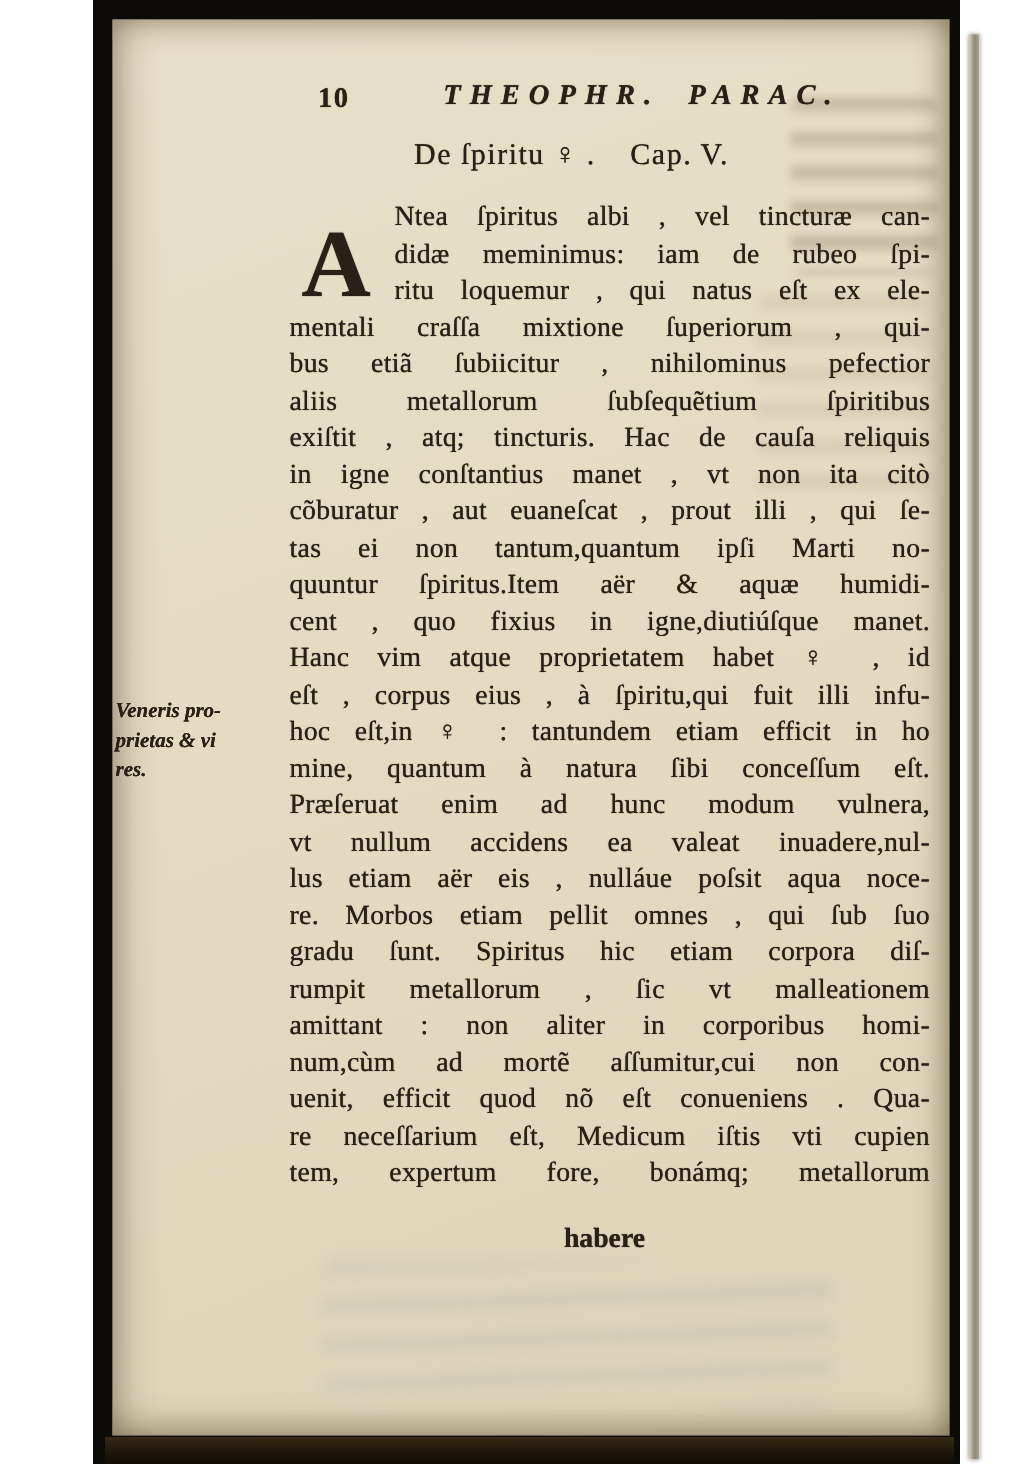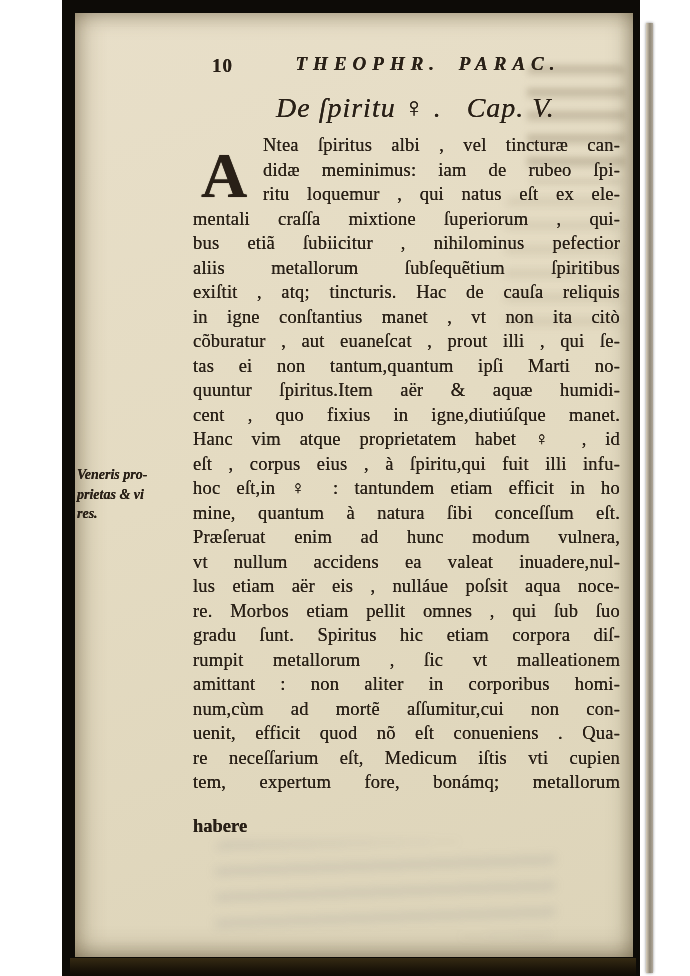--- a/index.html
+++ b/index.html
@@ -57,21 +57,21 @@
     font-size:19px;font-weight:bold;letter-spacing:1px;
     text-shadow:0 0 .6px currentColor;
   }
   .running-title{
     position:absolute;left:172px;top:0;width:330px;text-align:center;
     font-size:19px;font-weight:bold;letter-spacing:6px;word-spacing:8px;
     text-shadow:0 0 .6px currentColor;white-space:nowrap;font-style:italic;
   }
   .chapter-line{
     position:absolute;top:79px;left:201px;
-    font-style:italic;font-size:28px;letter-spacing:1px;
+    font-size:20px;letter-spacing:1px;
     text-shadow:0 0 .5px currentColor;white-space:nowrap;
   }
   .chapter-number{margin-left:17px;}
   .dropcap{
     position:absolute;left:126px;top:127px;width:62px;height:76px;
     font-size:64px;line-height:72px;font-weight:bold;
     text-shadow:0 0 .7px currentColor;
   }
   .body{
     position:absolute;left:118px;top:120px;width:427px;
@@ -79,21 +79,21 @@
     text-shadow:0 0 .55px currentColor;
   }
   .body-line{
     height:24.5px;line-height:24.5px;
     text-align:justify;text-align-last:justify;
     overflow:visible;
   }
   .body-line:nth-child(-n+3){margin-left:70px;}
   .catchword{
     position:absolute;left:118px;top:803px;width:420px;
-    text-align:left;font-size:18.5px;font-weight:bold;
+    text-align:center;font-size:18.5px;font-weight:bold;
     text-shadow:0 0 .6px currentColor;
   }
   .margin-note{
     position:absolute;left:2px;top:452px;width:114px;
     font-style:italic;font-weight:bold;font-size:14px;line-height:19.7px;
     text-shadow:0 0 .4px currentColor;
   }
   .fore-edge{
     position:absolute;left:571px;top:10px;width:7px;height:950px;
     background:linear-gradient(to right,var(--edge-light) 0%,var(--edge-dark) 55%,#b0a89a 100%);

